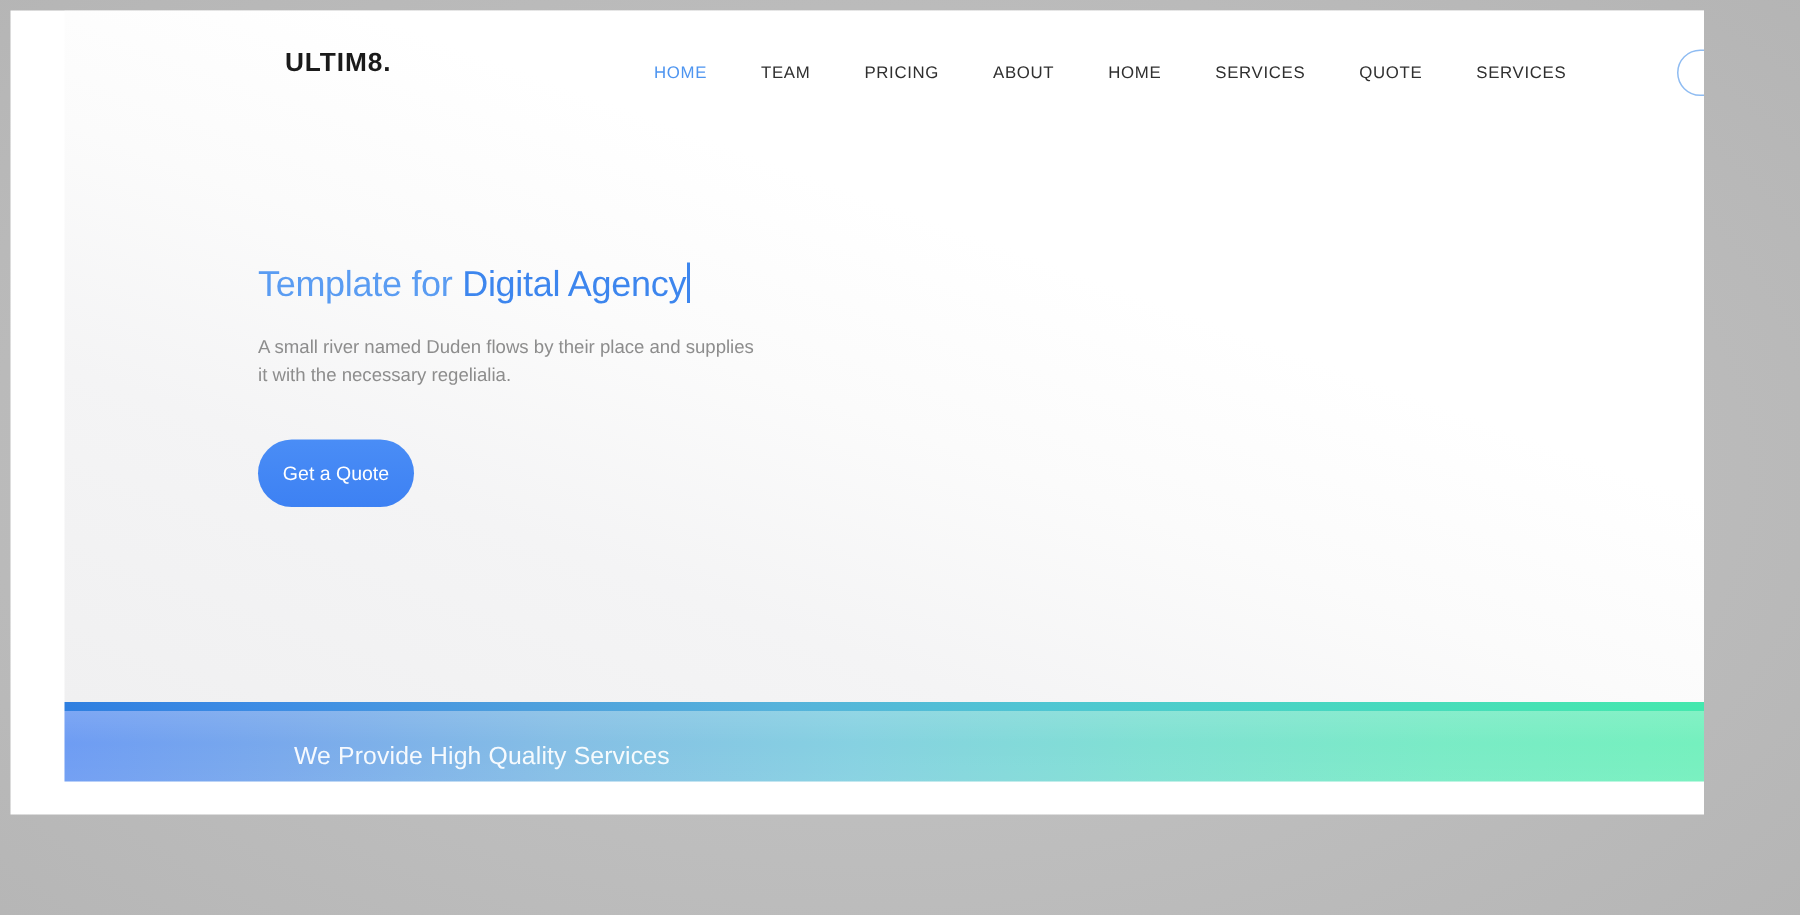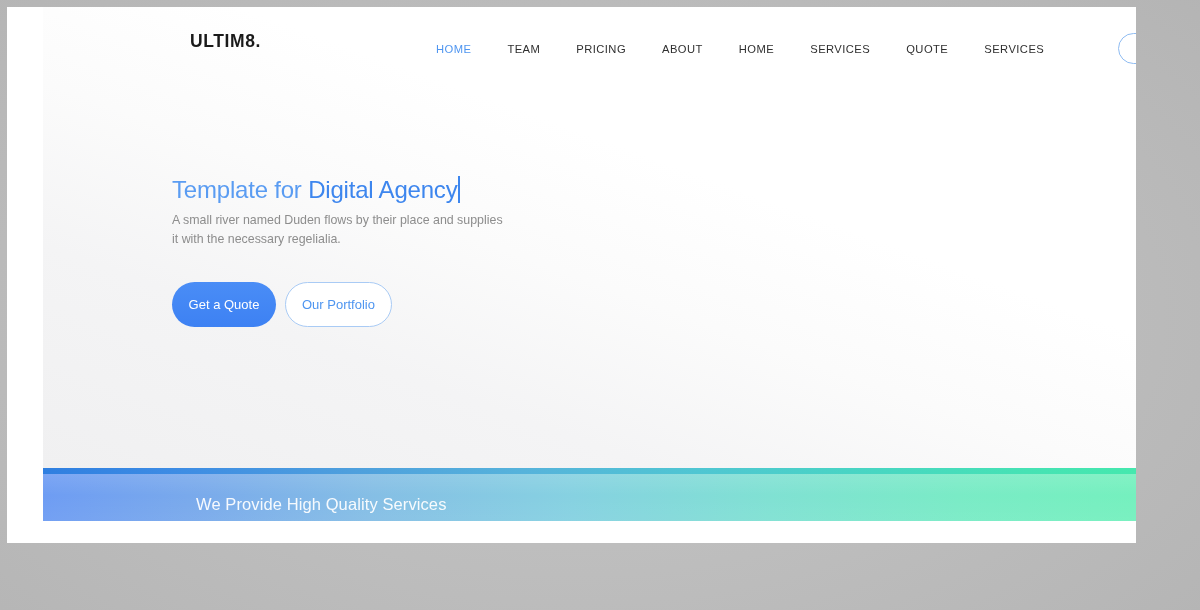--- a/index.html
+++ b/index.html
@@ -125,21 +125,21 @@
   .caret {
     display: inline-block;
     width: 2px;
     height: 27px;
     background: #3d86ee;
     vertical-align: -5px;
     margin-left: 1px;
   }
 
   .hero-sub {
-    margin-top: 7px;
+    margin-top: 18px;
     font-size: 12.4px;
     line-height: 1.52;
     color: #8d8d8d;
     max-width: 340px;
   }
 
   .hero-actions {
     margin-top: 33px;
     display: flex;
     align-items: center;
@@ -242,21 +242,20 @@
       </header>
 
       <div class="hero-copy">
 
         <h1 class="hero-title"><span>Template for </span><span class="strong">Digital Agency</span><span class="caret"></span></h1>
 
         <p class="hero-sub">A small river named Duden flows by their place and supplies it with the necessary regelialia.</p>
 
         <div class="hero-actions">
           <button class="btn btn-primary">Get a Quote</button>
-          <button class="btn btn-outline">Our Portfolio</button>
         </div>
 
       </div>
 
     </section>
 
     <section class="services">
       <div class="services-topbar"></div>
       <div class="services-body"></div>
       <h2 class="services-title">We Provide High Quality Services</h2>

